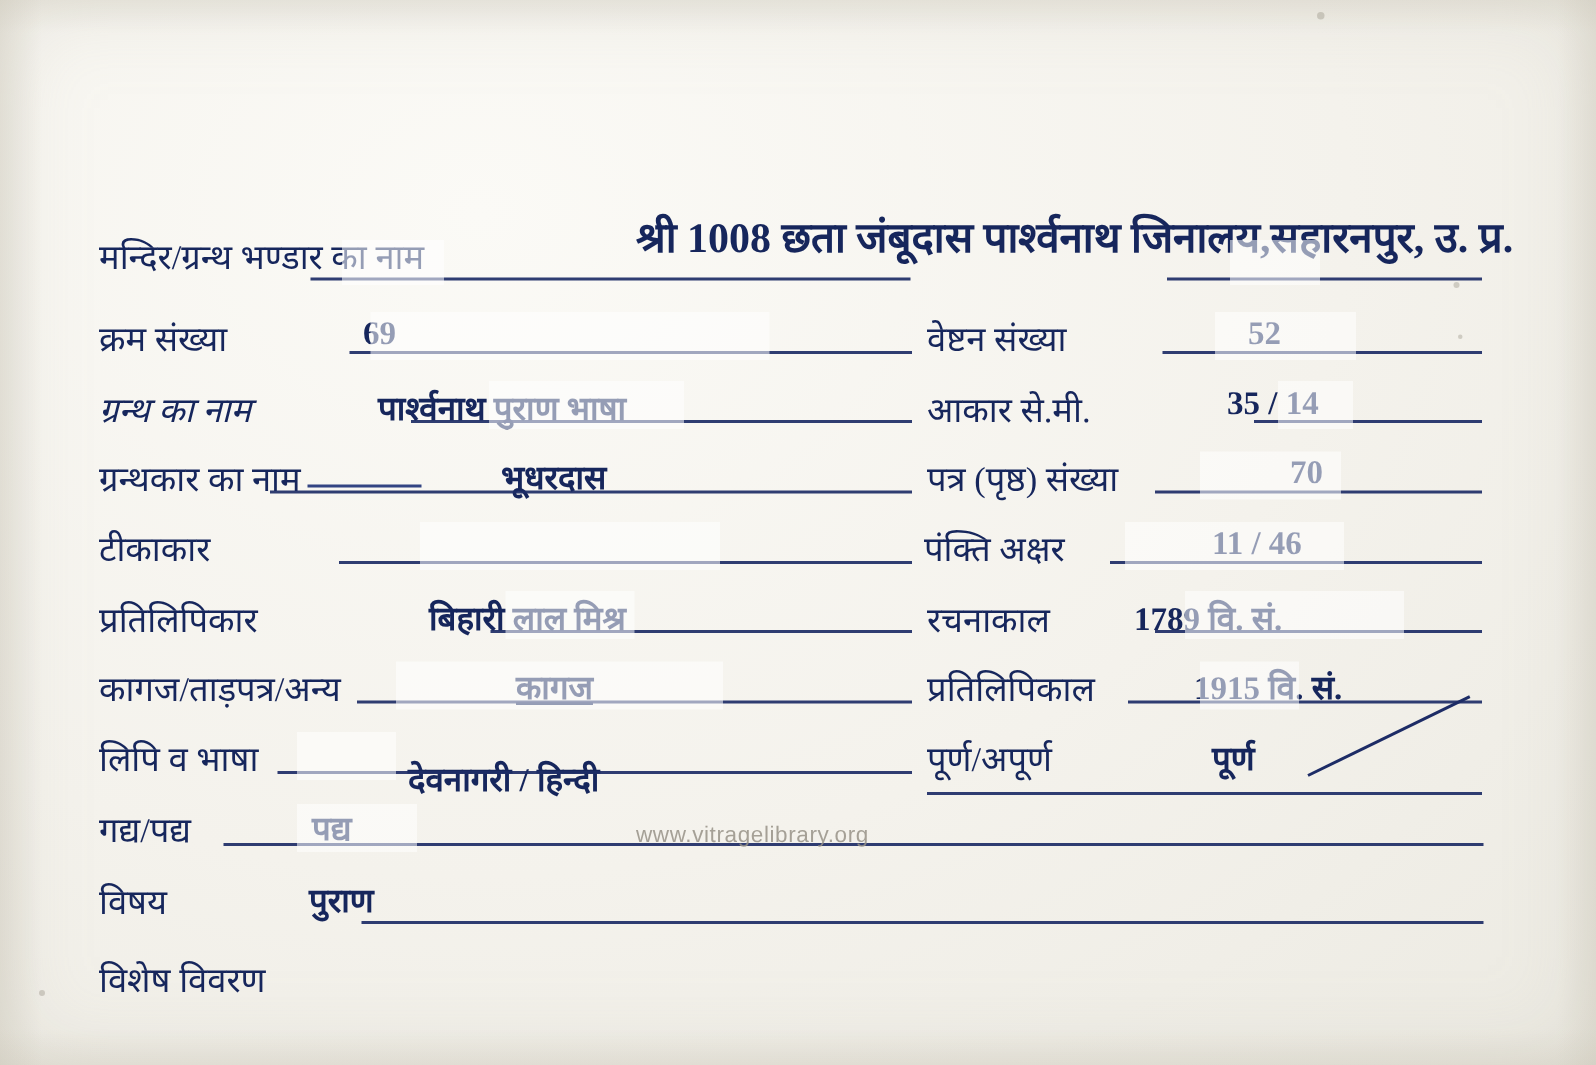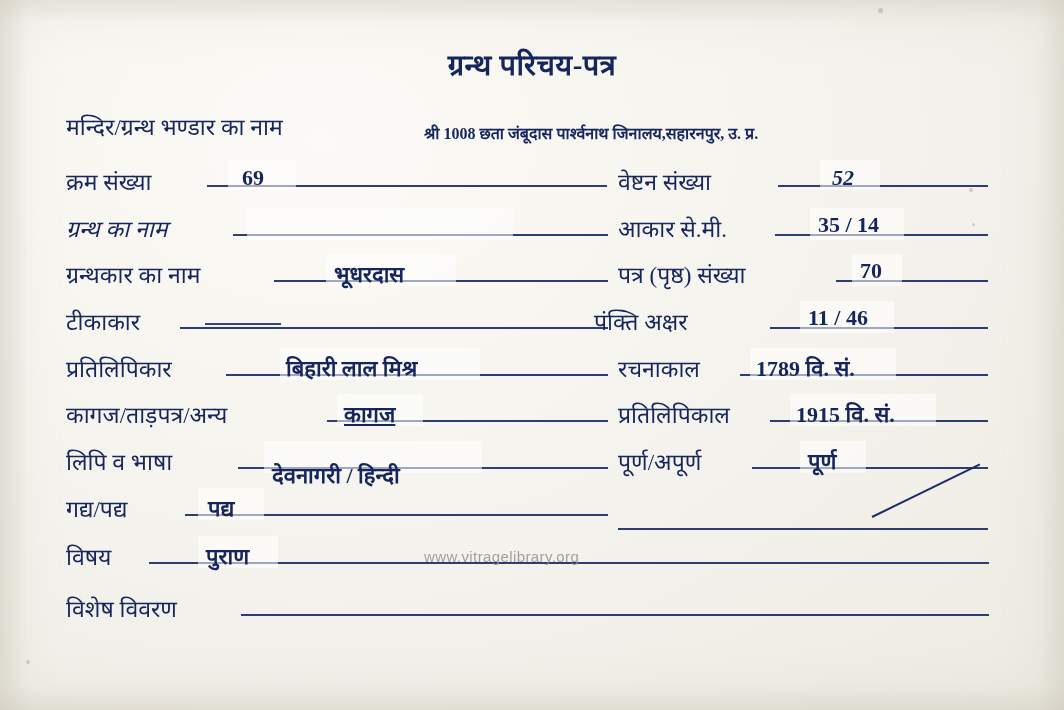--- a/index.html
+++ b/index.html
@@ -46,20 +46,21 @@
     font-weight: bold;
     letter-spacing: 0.5px;
     color: #16265c;
   }
   
   .row {
     position: absolute;
     color: #16265c;
     font-size: 23px;
     white-space: nowrap;
+    margin-top: 44px;
   }
   .label {
     font-size: 23px;
     color: #16265c;
   }
   .value {
     font-size: 22px;
     font-weight: bold;
     color: #16265c;
   }
@@ -99,33 +100,33 @@
     position: absolute;
     background: rgba(140,135,120,0.35);
     border-radius: 50%;
   }
 </style>
 </head>
 <body>
 
 <div id="paper">
 
-  <div id="title">ग्रन्थ परिचय-पत्र</div>
 
   <div class="row" style="left:66px; top:110px;">मन्दिर/ग्रन्थ भण्डार का नाम</div>
-  <div class="row value" style="left:424px; top:122px; font-size:16px;">श्री 1008 छता जंबूदास पार्श्वनाथ जिनालय,सहारनपुर, उ. प्र.</div>
+  <div class="row value" style="left:424px; top:94px; font-size:28px;">श्री 1008 छता जंबूदास पार्श्वनाथ जिनालय,सहारनपुर, उ. प्र.</div>
 
   <div class="row label" style="left:66px; top:165px;">क्रम संख्या</div>
   <div class="rule" style="left:207px; top:185px; width:400px;"></div>
   <div class="patch" style="left:228px; top:160px; width:68px; height:30px;"></div>
   <div class="row value" style="left:242px; top:165px;">69</div>
 
   <div class="row label" style="left:66px; top:212px;font-style:italic;">ग्रन्थ का नाम</div>
   <div class="rule" style="left:233px; top:234px; width:375px;"></div>
   <div class="patch" style="left:247px; top:208px; width:266px; height:32px;"></div>
+  <div class="row value" style="left:252px; top:212px;">पार्श्वनाथ पुराण भाषा</div>
 
   <div class="row label" style="left:66px; top:258px;">ग्रन्थकार का नाम</div>
   <div class="rule" style="left:274px; top:280px; width:334px;"></div>
   <div class="patch" style="left:326px; top:254px; width:130px; height:32px;"></div>
   <div class="row value" style="left:334px; top:258px;">भूधरदास</div>
 
   <div class="row label" style="left:66px; top:305px;">टीकाकार</div>
   <div class="rule" style="left:180px; top:327px; width:428px;"></div>
   <div class="rule thin" style="left:205px; top:323px; width:76px; background:#22347a;"></div>
   <div class="row value" style="left:210px; top:305px;"></div>
@@ -155,33 +156,33 @@
   <div class="patch" style="left:198px; top:536px; width:80px; height:32px;"></div>
   <div class="row value" style="left:206px; top:540px;">पुराण</div>
 
   <div class="row label" style="left:66px; top:592px;">विशेष विवरण</div>
   <div class="rule" style="left:241px; top:614px; width:748px;"></div>
   <div class="row value" style="left:250px; top:592px;"></div>
 
   <div class="row label" style="left:618px; top:165px;">वेष्टन संख्या</div>
   <div class="rule" style="left:778px; top:185px; width:210px;"></div>
   <div class="patch" style="left:820px; top:160px; width:60px; height:30px;"></div>
-  <div class="row value" style="left:832px; top:165px;font-style:italic;">52</div>
+  <div class="row value" style="left:832px; top:165px;">52</div>
 
   <div class="row label" style="left:618px; top:212px;">आकार से.मी.</div>
   <div class="rule" style="left:775px; top:234px; width:213px;"></div>
   <div class="patch" style="left:810px; top:208px; width:94px; height:32px;"></div>
   <div class="row value" style="left:818px; top:212px;">35 / 14</div>
 
   <div class="row label" style="left:618px; top:258px;">पत्र (पृष्ठ) संख्या</div>
   <div class="rule" style="left:836px; top:280px; width:152px;"></div>
   <div class="patch" style="left:852px; top:254px; width:50px; height:32px;"></div>
   <div class="row value" style="left:860px; top:258px;">70</div>
 
-  <div class="row label" style="left:594px; top:305px;">पंक्ति अक्षर</div>
+  <div class="row label" style="left:616px; top:305px;">पंक्ति अक्षर</div>
   <div class="rule" style="left:770px; top:327px; width:218px;"></div>
   <div class="patch" style="left:800px; top:301px; width:94px; height:32px;"></div>
   <div class="row value" style="left:808px; top:305px;">11 / 46</div>
 
   <div class="row label" style="left:618px; top:352px;">रचनाकाल</div>
   <div class="rule" style="left:740px; top:374px; width:248px;"></div>
   <div class="patch" style="left:750px; top:348px; width:146px; height:32px;"></div>
   <div class="row value" style="left:756px; top:352px;">1789 वि. सं.</div>
 
   <div class="row label" style="left:618px; top:398px;">प्रतिलिपिकाल</div>

